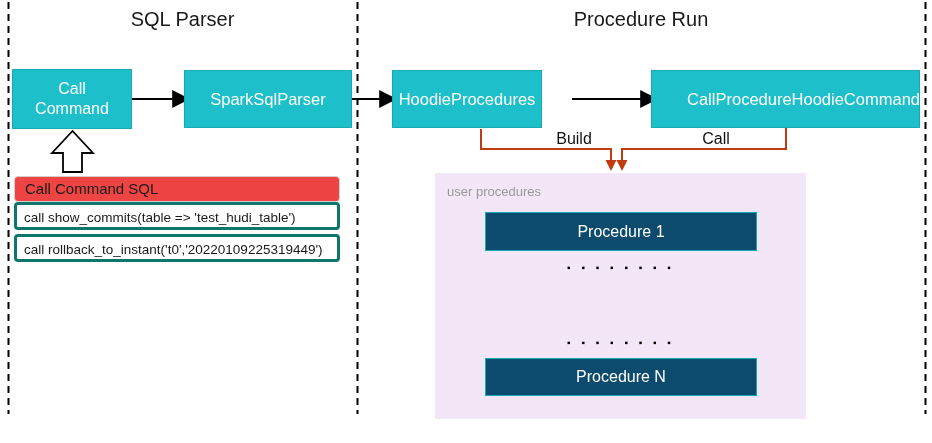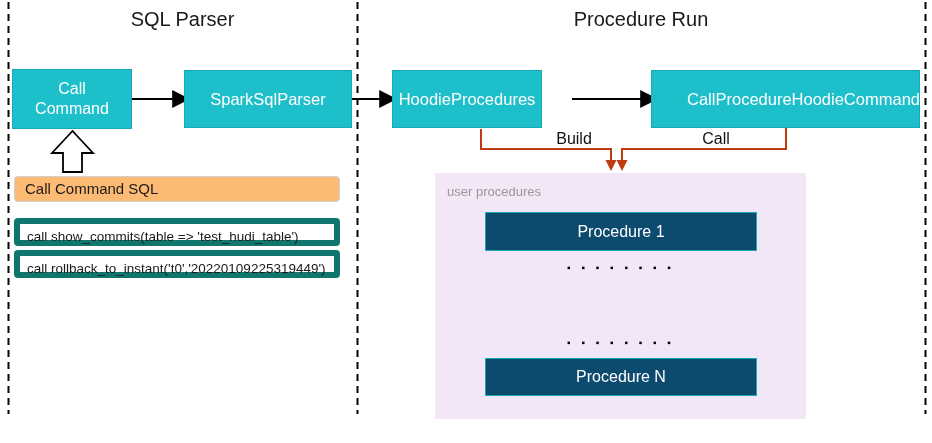--- a/index.html
+++ b/index.html
@@ -16,26 +16,26 @@
     display:flex;align-items:center;justify-content:center;text-align:center;
     font-size:16.5px;box-sizing:border-box;line-height:1.25;
   }
   .node.small{font-size:16px;padding:12px 18px;}
   .edge-label{
     position:absolute;font-size:16px;color:#111;text-align:center;width:60px;
   }
   .sql-table{position:absolute;left:14px;top:176px;width:326px;}
   .tbl-header{
     box-sizing:border-box;width:100%;height:26px;line-height:24px;
-    background:#fdba74;border:1px solid #d0d0d0;border-radius:4px;
-    font-size:15px;color:#1a1a1a;padding:0 10px;margin-bottom:16px;
+    background:#ef4444;border:1px solid #d0d0d0;border-radius:4px;
+    font-size:15px;color:#1a1a1a;padding:0 10px;margin-bottom:0;
   }
   .tbl-row{
     box-sizing:border-box;width:100%;height:28px;line-height:26px;
-    background:#ffffff;border:6px solid #0f766e;border-radius:4px;
+    background:#ffffff;border:3px solid #0f766e;border-radius:4px;
     font-size:13.5px;color:#1a1a1a;padding:0 7px;margin-bottom:4px;white-space:nowrap;
   }
   .user-procs{
     position:absolute;left:435px;top:173px;width:371px;height:246px;
     background:#f3e6f7;
   }
   .user-procs-label{
     position:absolute;left:12px;top:11px;font-size:13px;color:#999999;
   }
   .proc{

